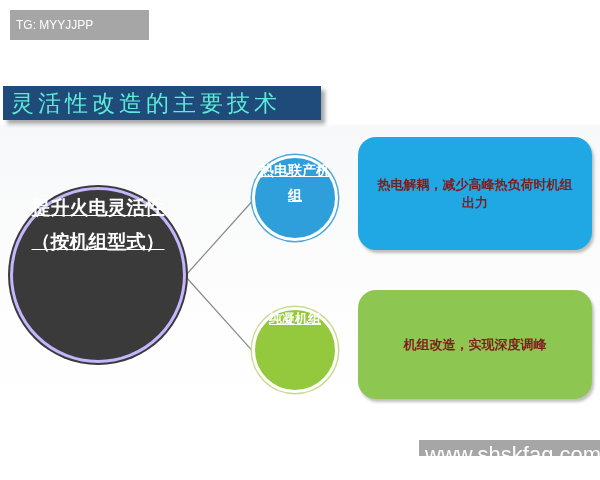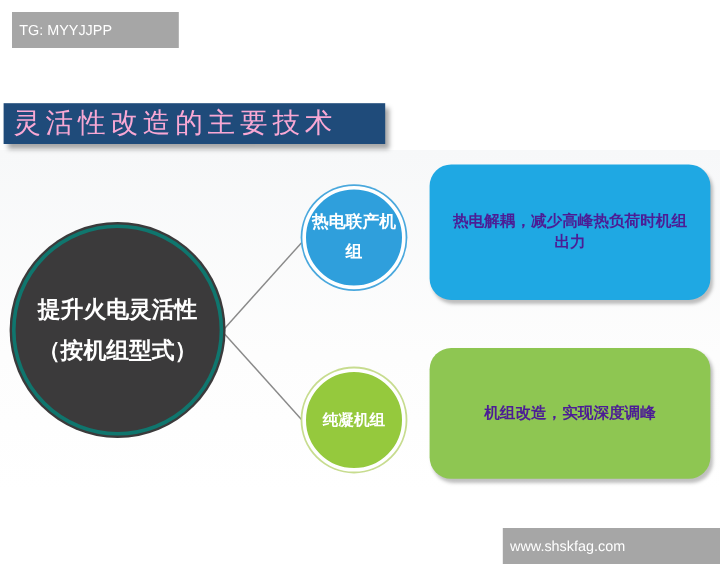--- a/index.html
+++ b/index.html
@@ -11,56 +11,56 @@
   .slide-bg {
     position:absolute; left:0; top:125px; width:600px; height:285px;
     background:linear-gradient(#f7f8f9, #fdfdfd 60%, #ffffff);
   }
   .watermark {
     position:absolute; background:#a6a6a6; color:#ffffff;
     font-family:"Liberation Sans", sans-serif; font-size:12px;
     padding:0 6px; line-height:30px;
   }
   .wm-top { left:10px; top:10px; width:127px; height:30px; }
-  .wm-bottom { left:419px; top:440px; width:169px; height:30px; font-size:12px; }
+  .wm-bottom { left:419px; top:440px; width:169px; height:16px; font-size:22px; }
   .title-bar {
     position:absolute; left:3px; top:86px; width:318px; height:34px;
-    background:#1f4b7a; color:#f9a8d4;
+    background:#1f4b7a; color:#5eead4;
     box-shadow:4px 4px 4px rgba(0,0,0,0.35);
     font-family:"DejaVu Serif", serif; font-size:23px; letter-spacing:4px;
     line-height:34px; padding-left:8px; box-sizing:border-box; white-space:nowrap;
   }
   svg.lines { position:absolute; left:0; top:0; }
   .circle {
     position:absolute; border-radius:50%; box-sizing:border-box;
-    display:flex; align-items:center; justify-content:center; text-align:center;
-    color:#ffffff; font-weight:bold;
+    display:flex; align-items:flex-start; justify-content:center; text-align:center;
+    color:#ffffff; font-weight:bold;text-decoration:underline;
   }
   .root-circle {
     left:10px; top:187px; width:176px; height:176px;
-    background:#3b3a3b; border:3px solid #0f766e;
+    background:#3b3a3b; border:3px solid #c4b5fd;
     box-shadow:0 0 0 2px #3b3a3b;
     font-size:19px; line-height:34px; padding:0 18px;
   }
   .node-blue {
     left:252px; top:155px; width:86px; height:86px;
     background:#2f9fdc; border:3px solid #ffffff;
     box-shadow:0 0 0 1.5px #4aa8dd;
     font-size:14px; line-height:25px; padding:0 4px;
   }
   .node-green {
     left:252px; top:307px; width:86px; height:86px;
     background:#95c93d; border:3px solid #ffffff;
     box-shadow:0 0 0 1.5px #c7dc8f;
     font-size:13px; padding:0 4px;
   }
   .box {
     position:absolute; border-radius:18px; box-sizing:border-box;
     display:flex; align-items:center; justify-content:center; text-align:center;
-    color:#4c1d95; font-weight:bold; font-size:13px; line-height:18px;
+    color:#7f1d1d; font-weight:bold; font-size:13px; line-height:18px;
     box-shadow:2px 3px 3px rgba(0,0,0,0.25);
   }
   .box-blue {
     left:358px; top:137px; width:234px; height:113px;
     background:#1fa8e3; padding:0 18px;
   }
   .box-green {
     left:358px; top:290px; width:234px; height:109px;
     background:#8ec652; padding:0 18px;
   }

